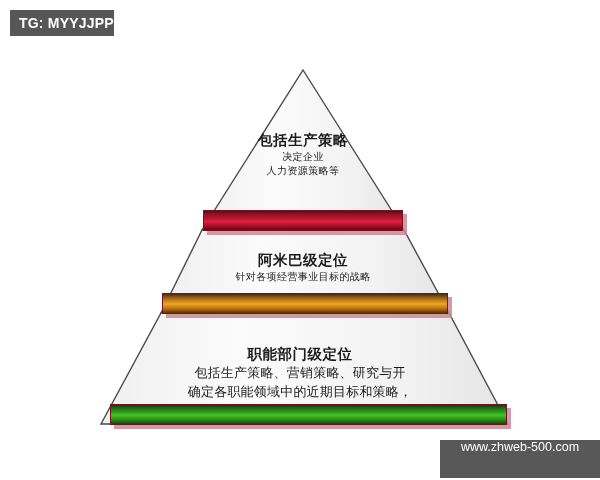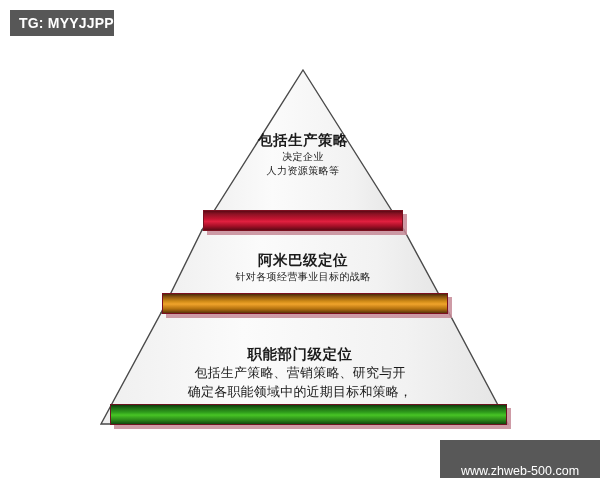--- a/index.html
+++ b/index.html
@@ -40,21 +40,21 @@
   #watermark {
     position: absolute;
     left: 440px;
     top: 440px;
     width: 160px;
     height: 38px;
     background: #585858;
     color: #ffffff;
     font-size: 12.5px;
     display: flex;
-    align-items: flex-end;
+    align-items: flex-start;
     justify-content: center;
     box-sizing: border-box;
   }
 
   
   #pyramid-wrap {
     position: absolute;
     left: 0;
     top: 0;
     width: 600px;

